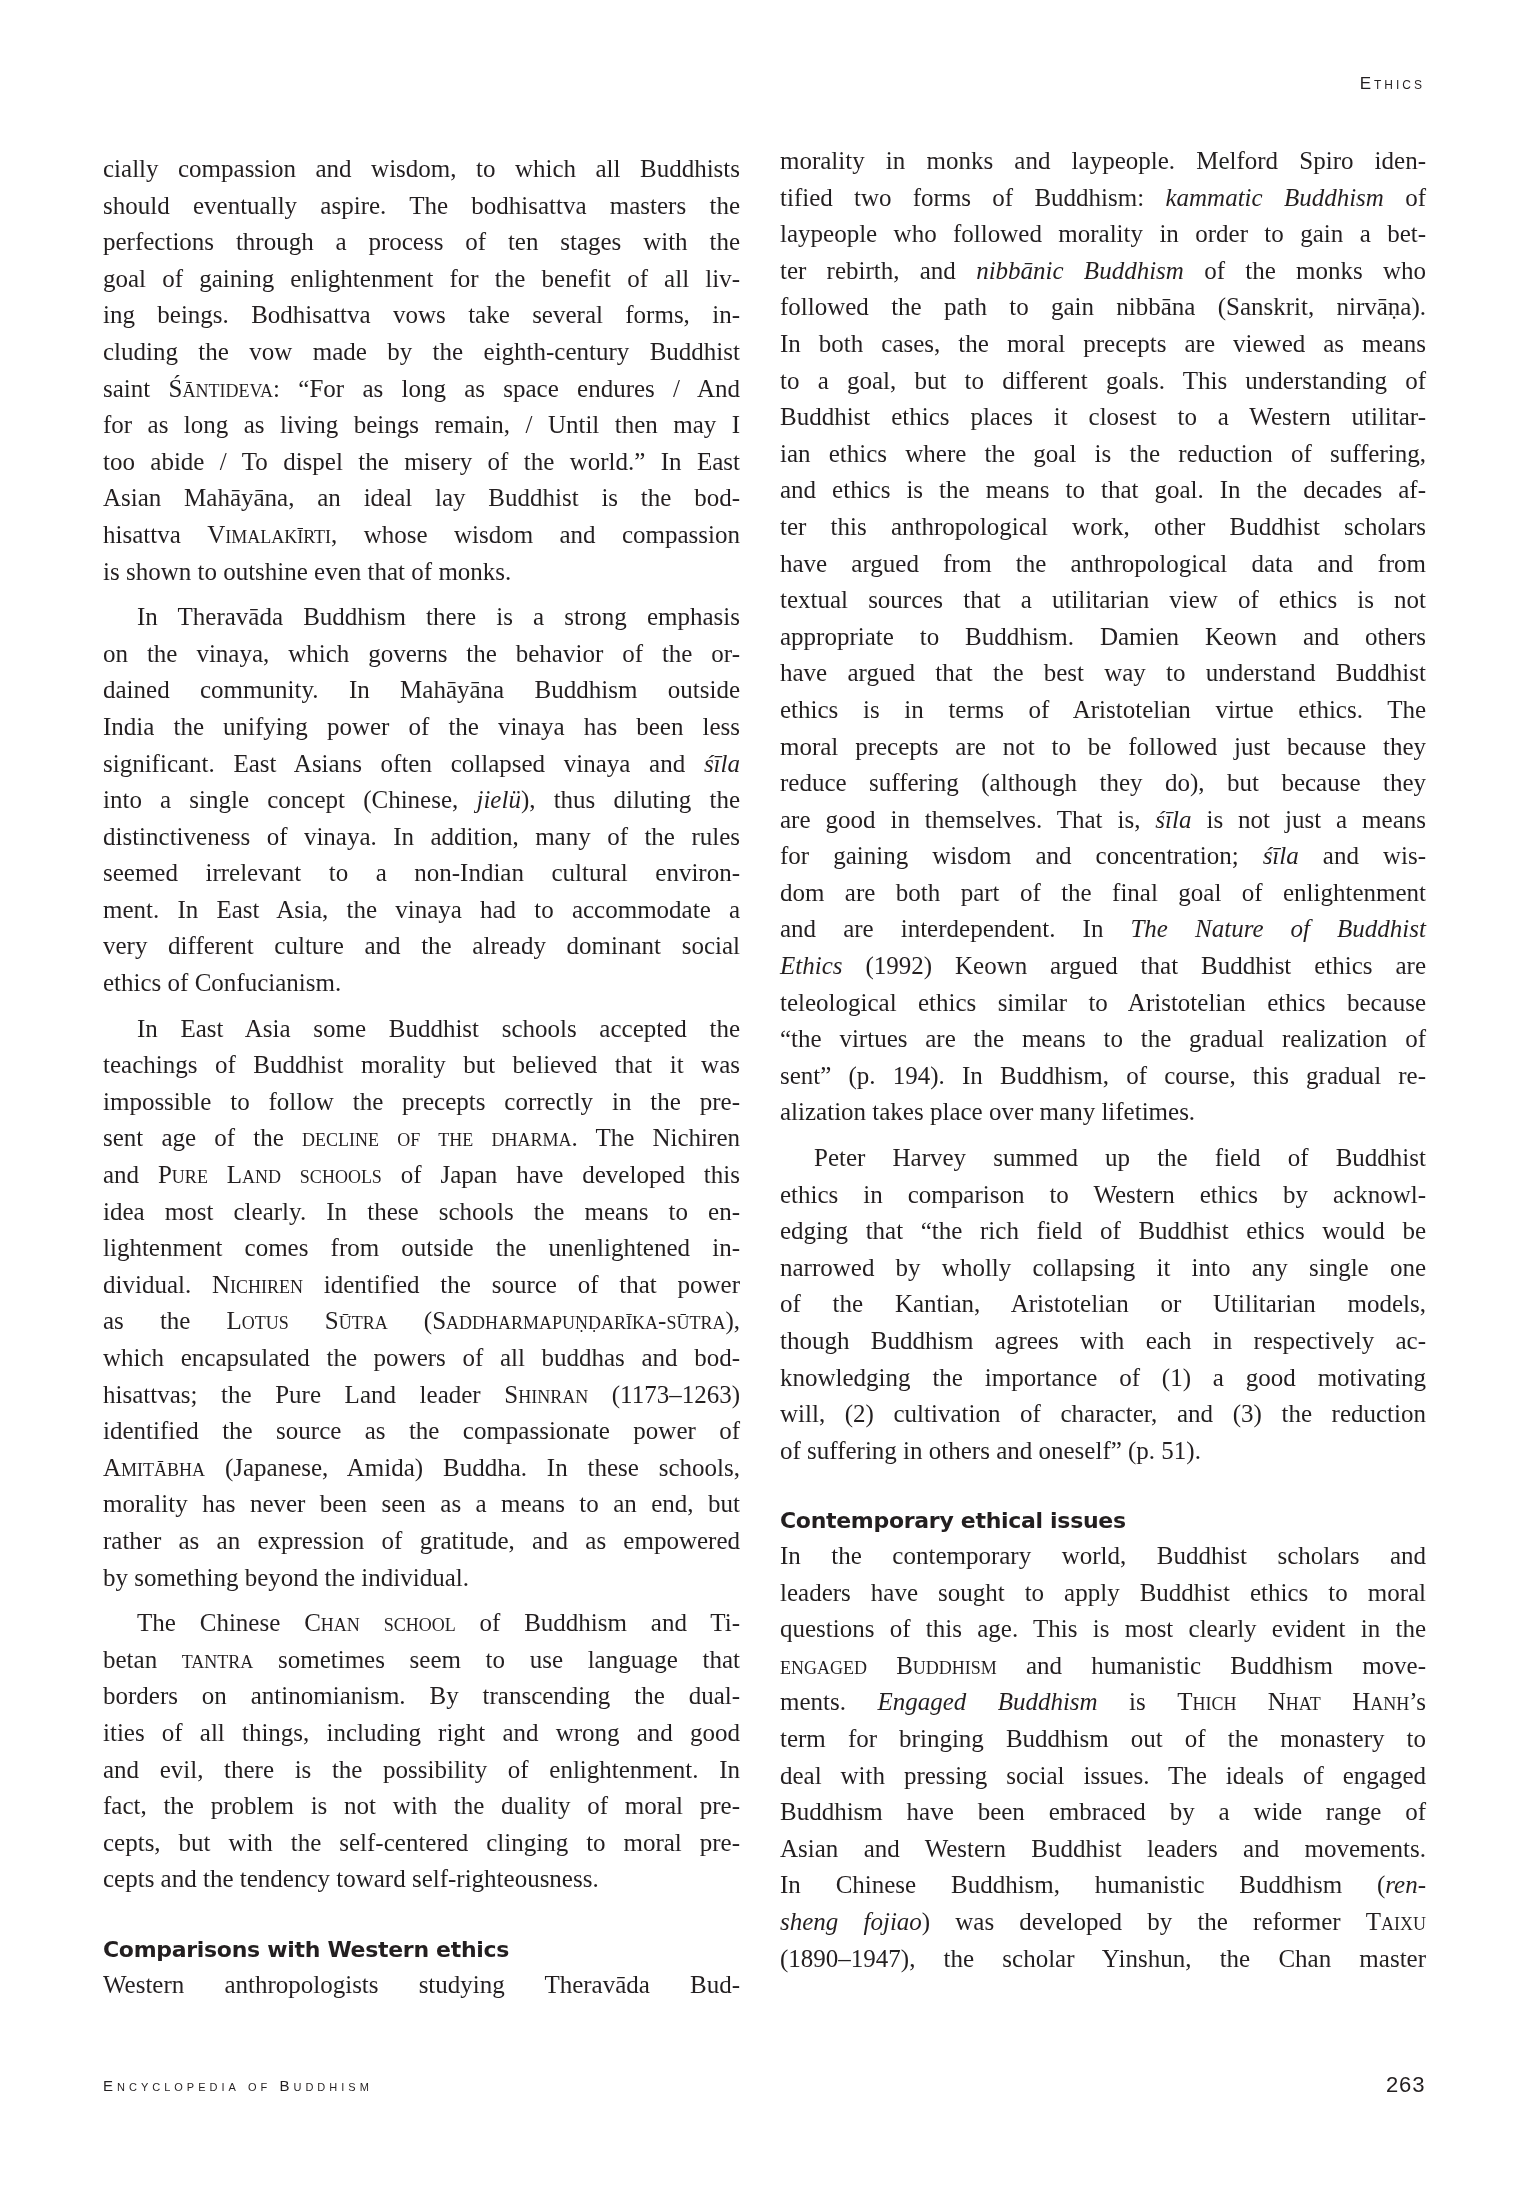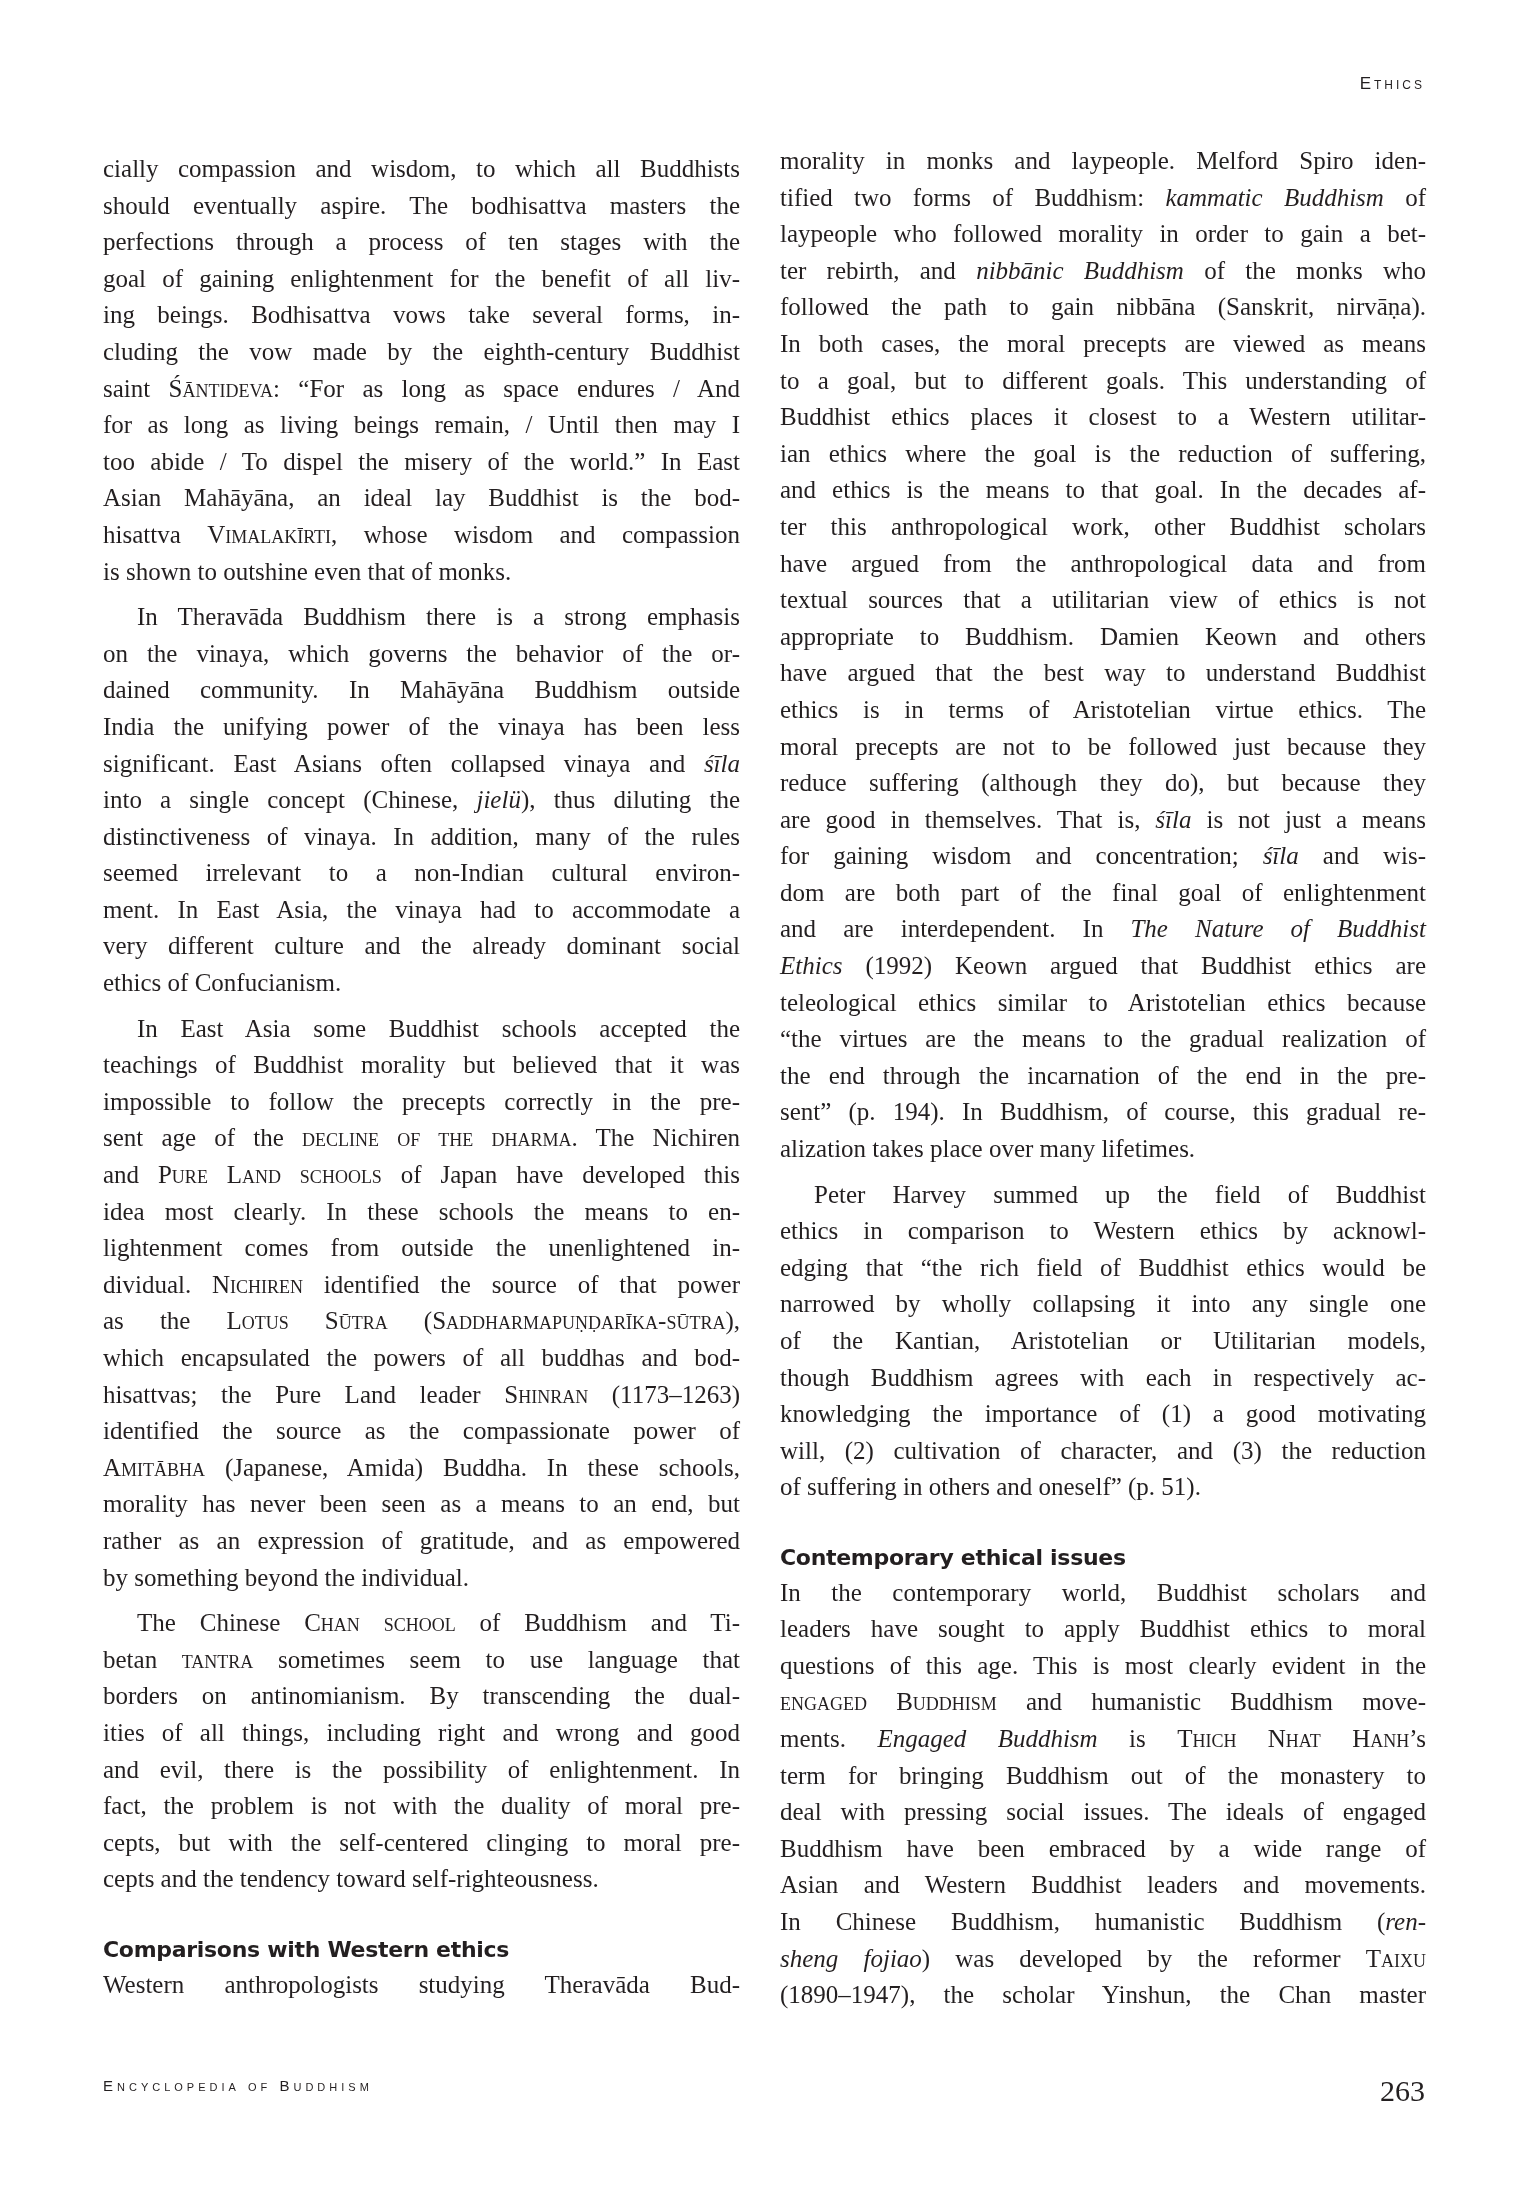--- a/index.html
+++ b/index.html
@@ -30,21 +30,21 @@
   }
   .it { font-style: italic; }
   .sc { font-variant: small-caps; }
   .footer-title {
     position: absolute; top: 2077px; left: 103px;
     font-family: "Liberation Sans", sans-serif; font-size: 15px; letter-spacing: 4px;
     font-variant: small-caps;
   }
   .footer-page {
     position: absolute; top: 2074px; right: 97px;
-    font-family: Liberation Serif, serif; font-size: 30px;
+    font-family: Liberation Mono, monospace; font-size: 22px;
   }
 </style>
 </head>
 <body>
 
 <div class="running-head">Ethics</div>
 
 <div class="col col-left">
     <div>
       <span class="line"><span>cially compassion and wisdom, to which all Buddhists</span></span>
@@ -130,21 +130,20 @@
       <span class="line"><span>ethics is in terms of Aristotelian virtue ethics. The</span></span>
       <span class="line"><span>moral precepts are not to be followed just because they</span></span>
       <span class="line"><span>reduce suffering (although they do), but because they</span></span>
       <span class="line"><span>are good in themselves. That is, </span><span class="it">śīla</span><span> is not just a means</span></span>
       <span class="line"><span>for gaining wisdom and concentration; </span><span class="it">śīla</span><span> and wis-</span></span>
       <span class="line"><span>dom are both part of the final goal of enlightenment</span></span>
       <span class="line"><span>and are interdependent. In </span><span class="it">The Nature of Buddhist</span></span>
       <span class="line"><span class="it">Ethics</span><span> (1992) Keown argued that Buddhist ethics are</span></span>
       <span class="line"><span>teleological ethics similar to Aristotelian ethics because</span></span>
       <span class="line"><span>“the virtues are the means to the gradual realization of</span></span>
-      <span class="line"><span>the end through the incarnation of the end in the pre-</span></span>
       <span class="line"><span>sent” (p. 194). In Buddhism, of course, this gradual re-</span></span>
       <span class="line last"><span>alization takes place over many lifetimes.</span></span>
     </div>
     <span class="para-gap"></span>
     <div>
       <span class="line indent"><span>Peter Harvey summed up the field of Buddhist</span></span>
       <span class="line"><span>ethics in comparison to Western ethics by acknowl-</span></span>
       <span class="line"><span>edging that “the rich field of Buddhist ethics would be</span></span>
       <span class="line"><span>narrowed by wholly collapsing it into any single one</span></span>
       <span class="line"><span>of the Kantian, Aristotelian or Utilitarian models,</span></span>

